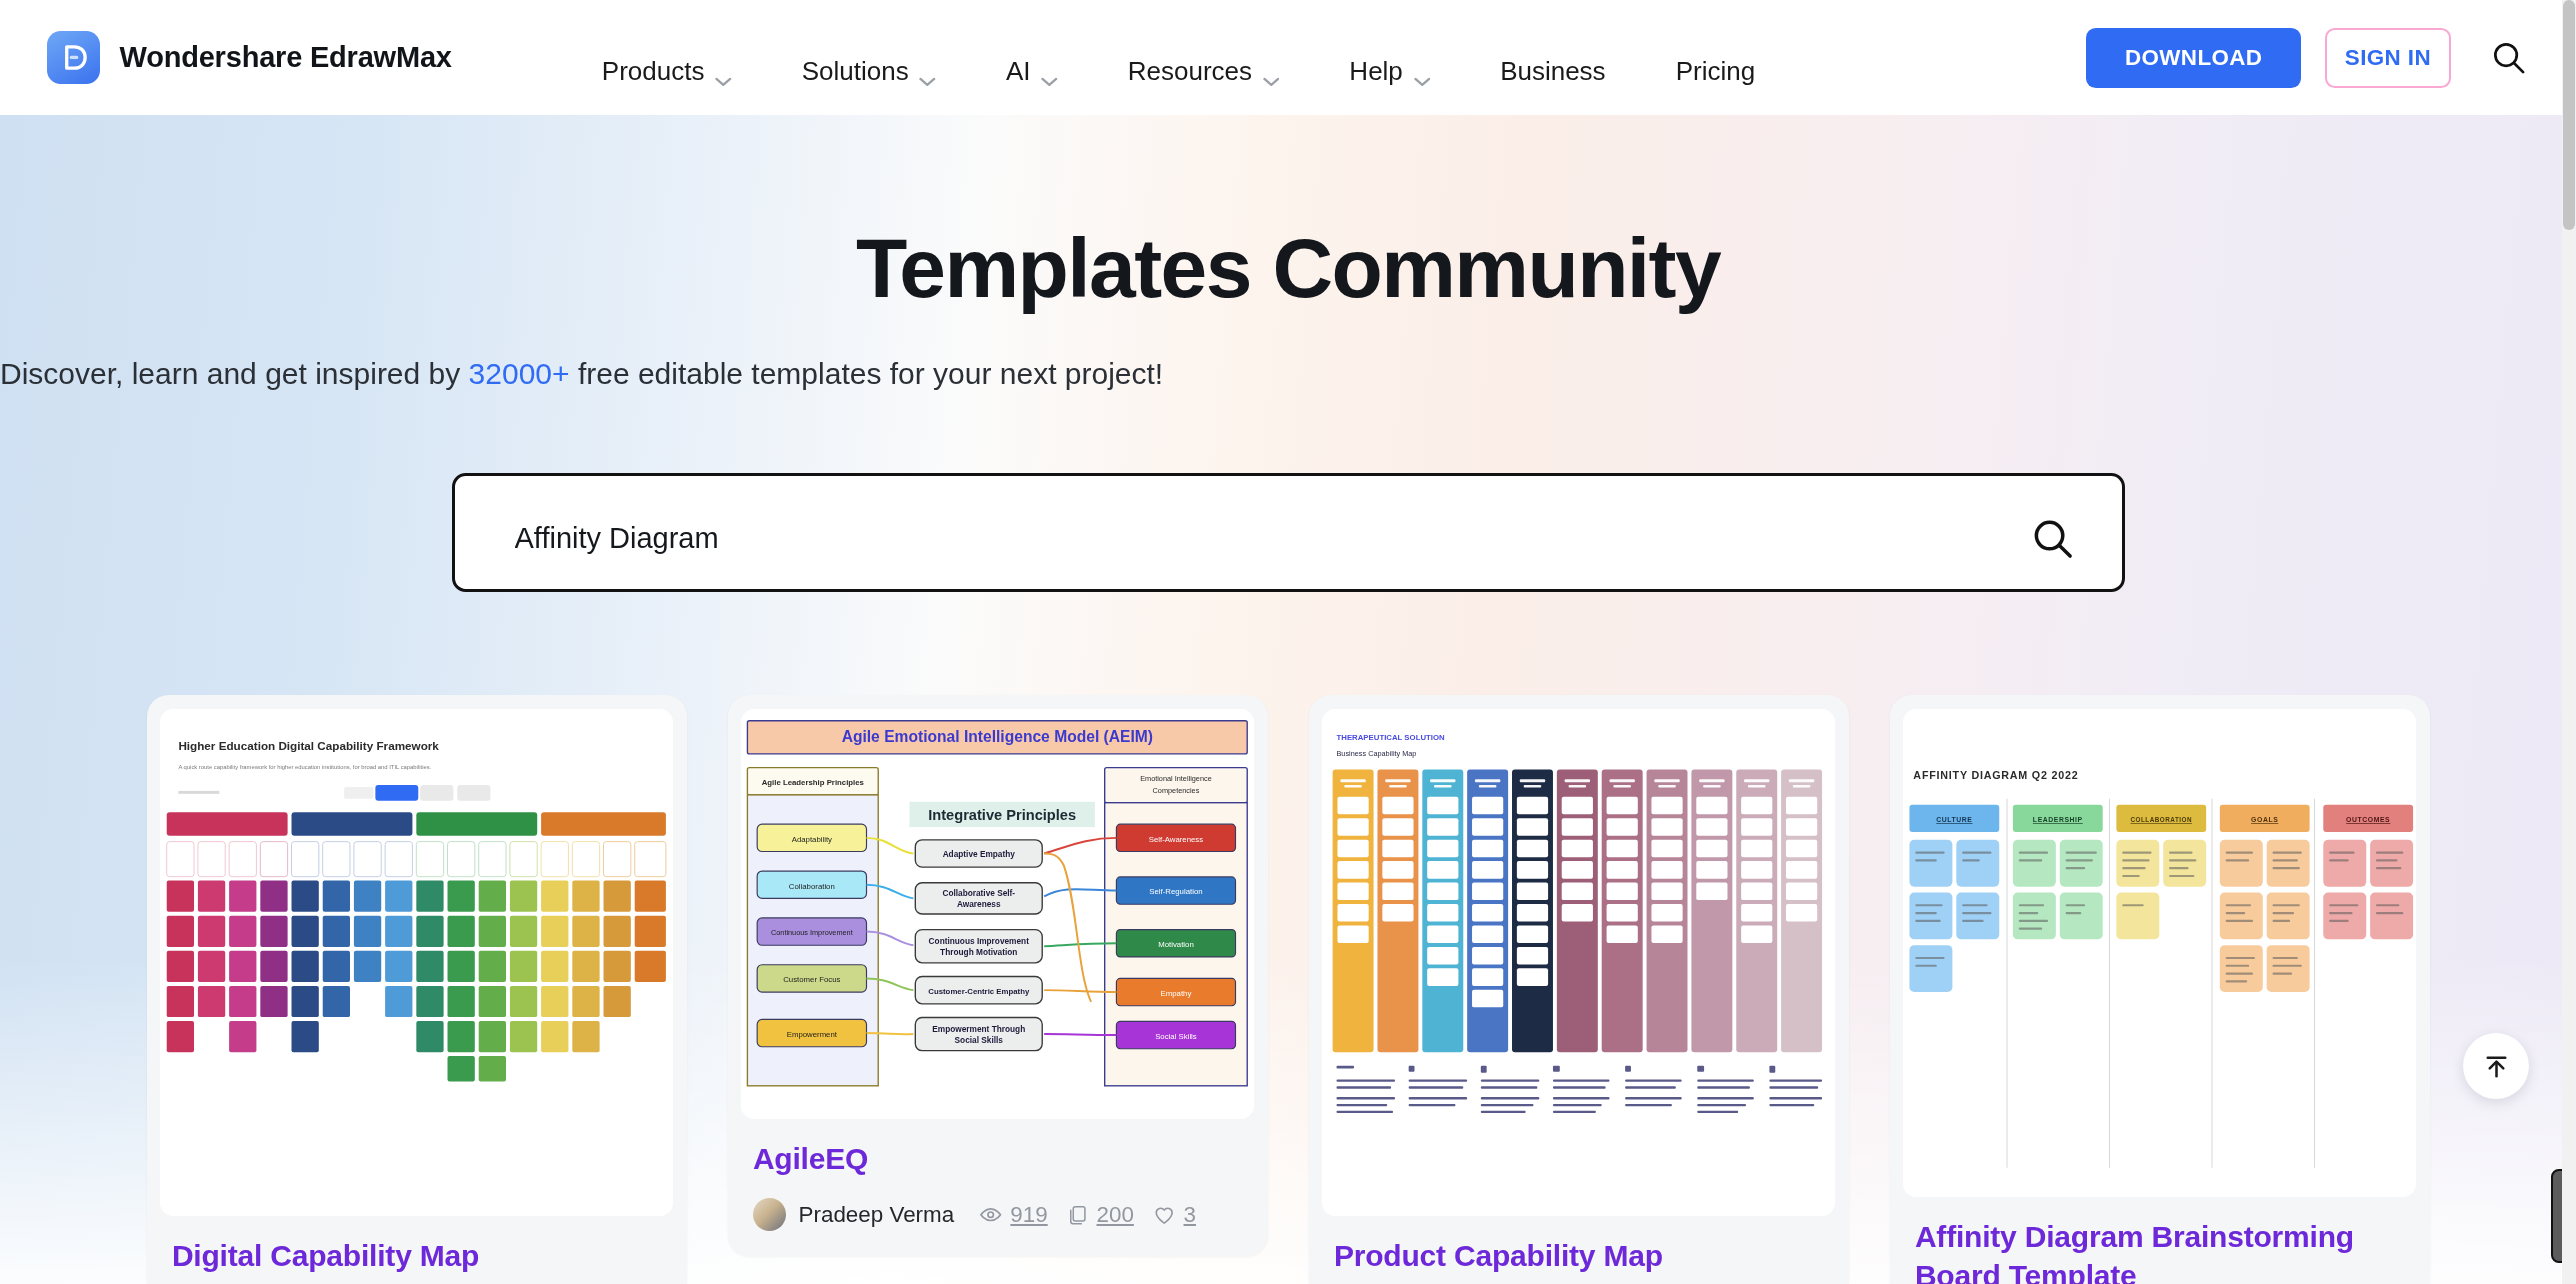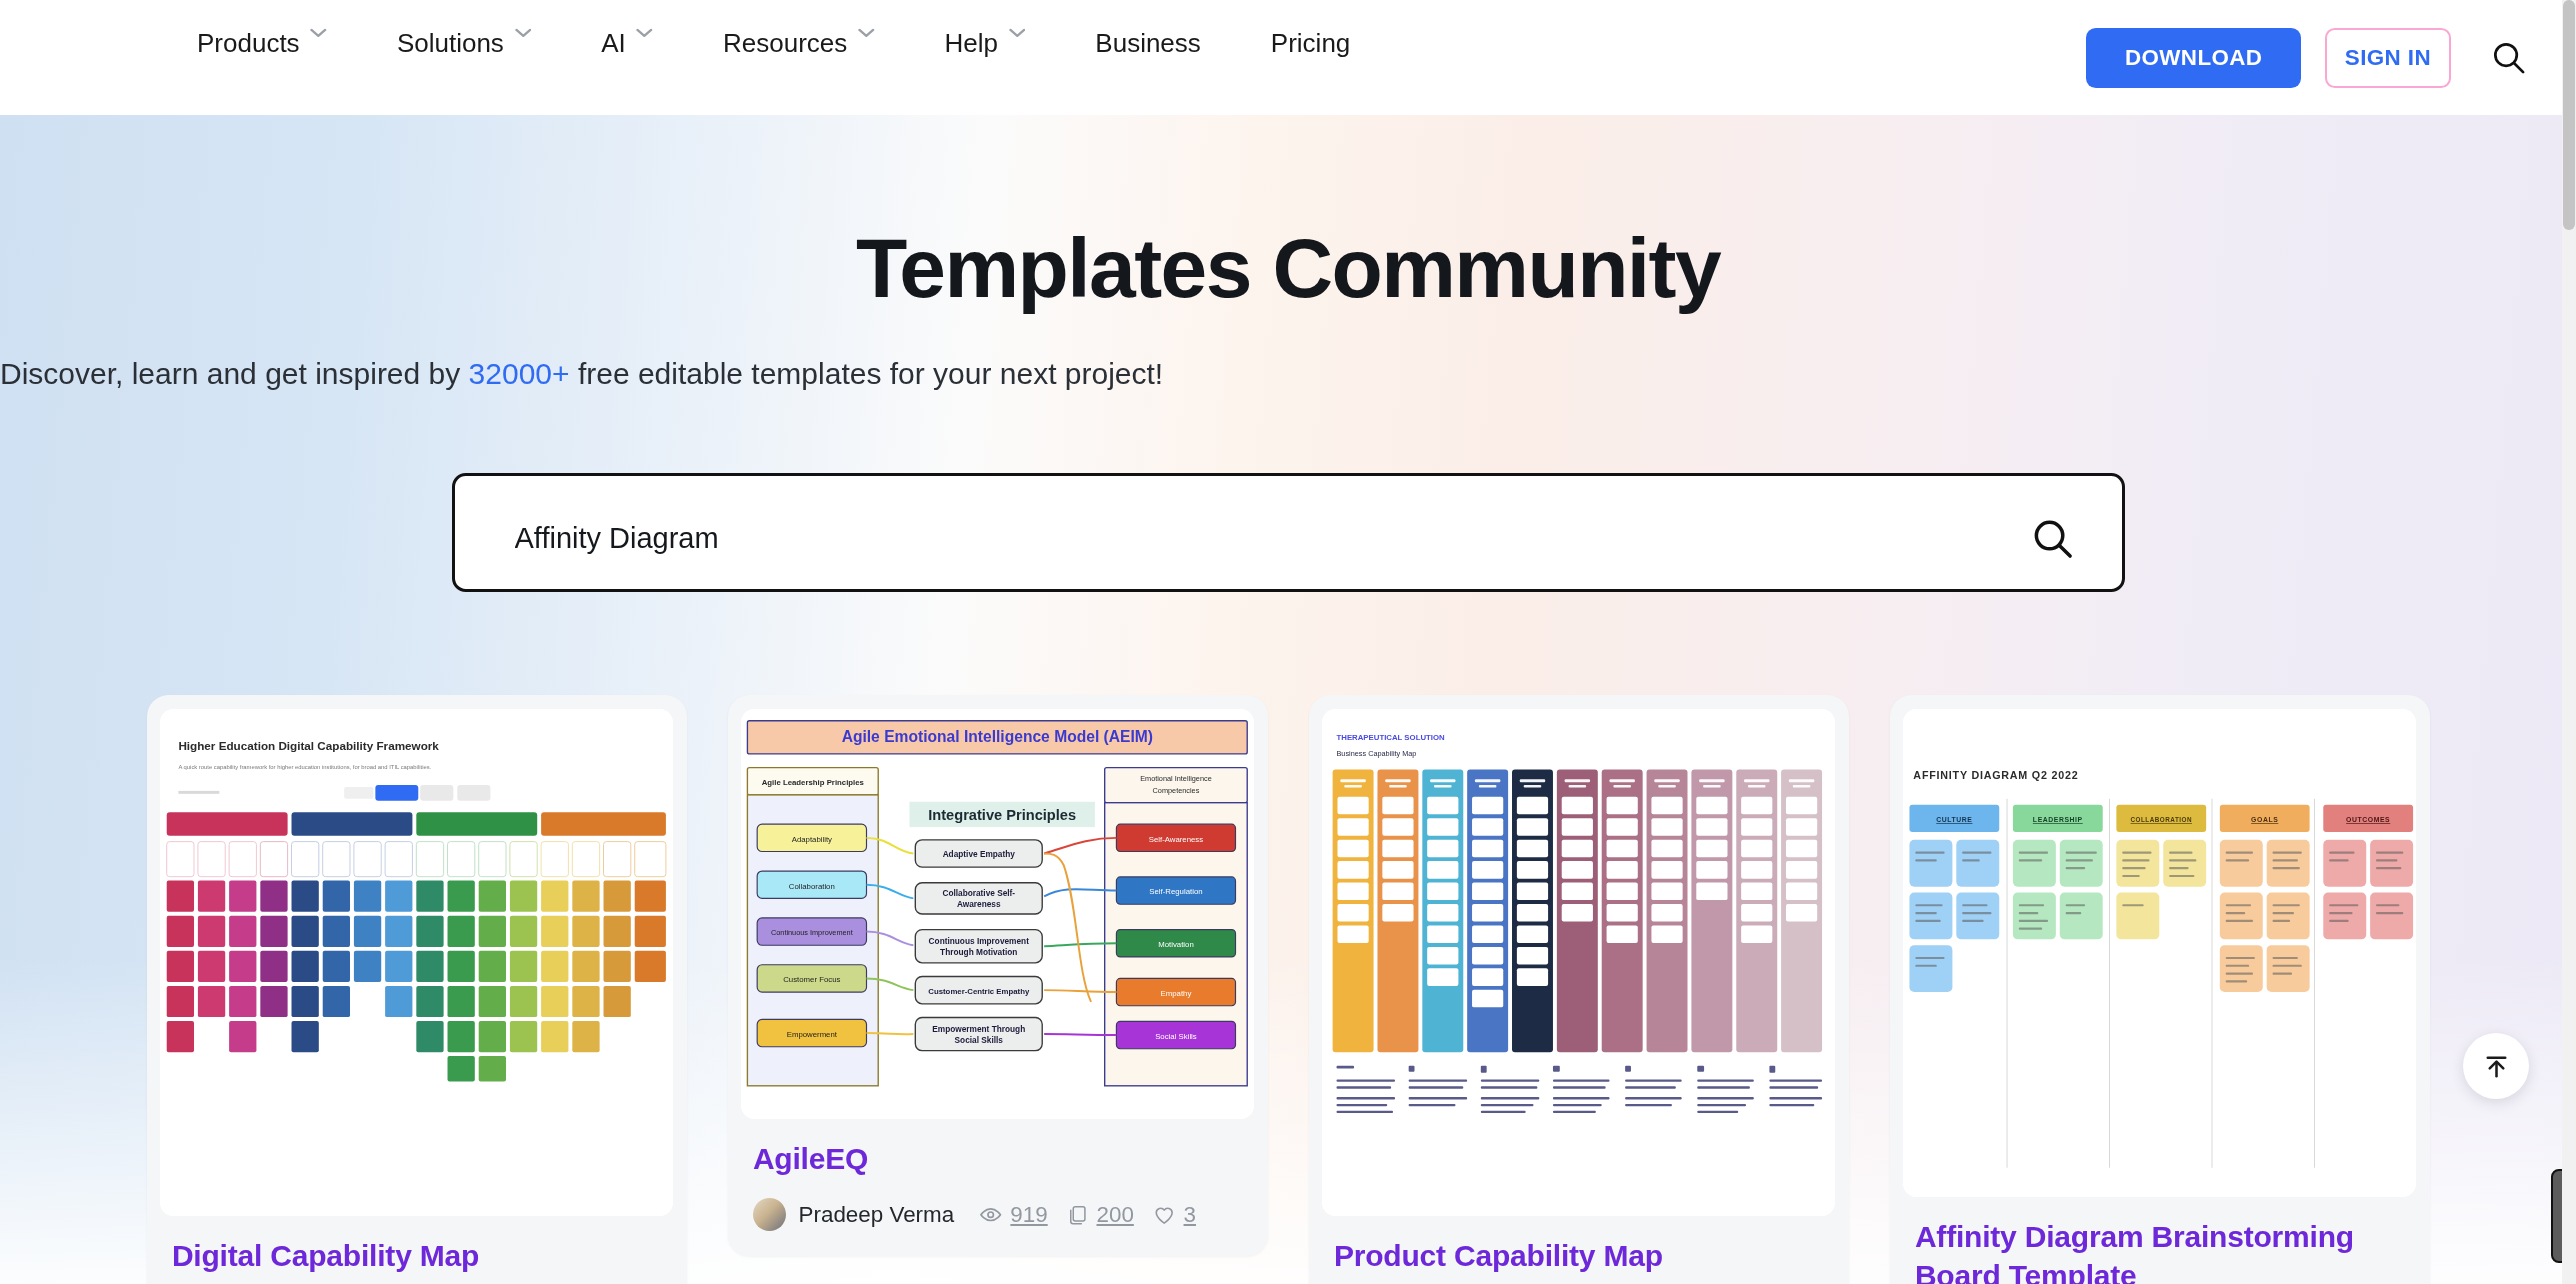--- a/index.html
+++ b/index.html
@@ -27,21 +27,21 @@
     display: flex; align-items: center; justify-content: center;
   }
   .brand-logo svg { display: block; }
   .brand-name {
     font-size: 29px; font-weight: 700; color: #111418; letter-spacing: -0.2px;
     white-space: nowrap;
   }
 
   .nav { display: flex; align-items: center; margin-left: 115px; gap: 0; }
   .nav-item {
-    display: flex; align-items: flex-start; gap: 10.7px;
+    display: flex; align-items: flex-end; gap: 10.7px;
     padding: 0 35px; height: 59px;
     font-size: 26px; color: #1a1a1a; white-space: nowrap; cursor: pointer;
   }
   .chev { width: 16.6px; height: 9.8px; display:block; }
   .chev path { stroke: #9aa0a6; stroke-width: 2.4; fill: none; stroke-linecap: round; stroke-linejoin: round; }
 
   .header-right { margin-left: auto; display: flex; align-items: center; gap: 0; }
   .btn-download {
     background: #2f6bf3; color: #fff; font-weight: 700; font-size: 22.4px;
     letter-spacing: 0.4px;
@@ -192,20 +192,29 @@
   .scrollbar-thumb {
     position: absolute; top: 0; right: 1px; width: 11.7px; height: 230px;
     background: #c4c4c4; border-radius: 5.9px; z-index: 61;
   }
 </style>
 </head>
 <body>
 
 <div class="header">
 
+  <div class="brand">
+    <div class="brand-logo">
+      <svg width="31" height="31" viewBox="0 0 32 32" aria-hidden="true">
+        <path d="M9 5 L17 5 C24 5 28 10 28 16 C28 22 24 27 17 27 L9 27 Z" fill="none" stroke="#ffffff" stroke-width="3.4" stroke-linejoin="round"></path>
+        <rect x="12" y="14.2" width="9" height="3.4" rx="1.7" fill="#cddffb"></rect>
+      </svg>
+    </div>
+    <div class="brand-name">Wondershare EdrawMax</div>
+  </div>
 
   <nav class="nav">
     <div class="nav-item">
       <span>Products</span>
       <svg class="chev" viewBox="0 0 17 10">
           <path d="M1.5 2 L8.5 8 L15.5 2"></path>
         </svg>
     </div>
     <div class="nav-item">
       <span>Solutions</span>

